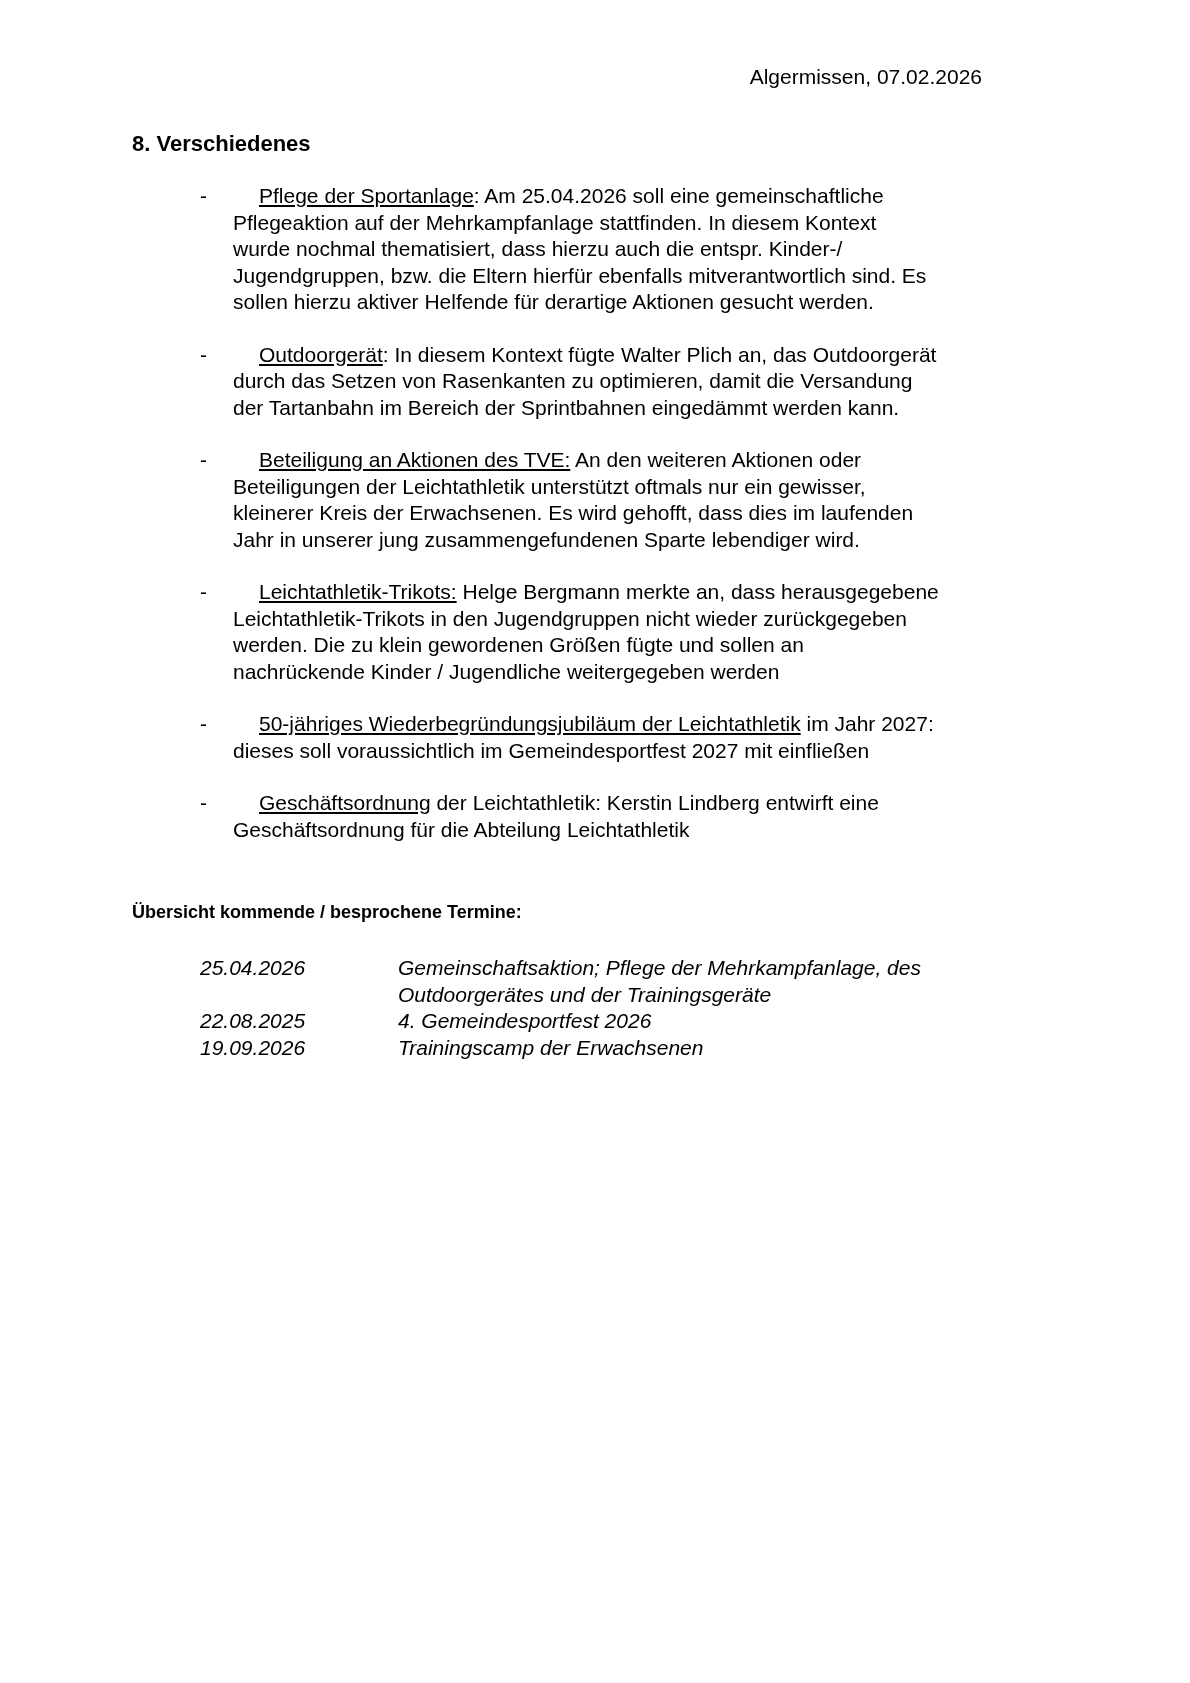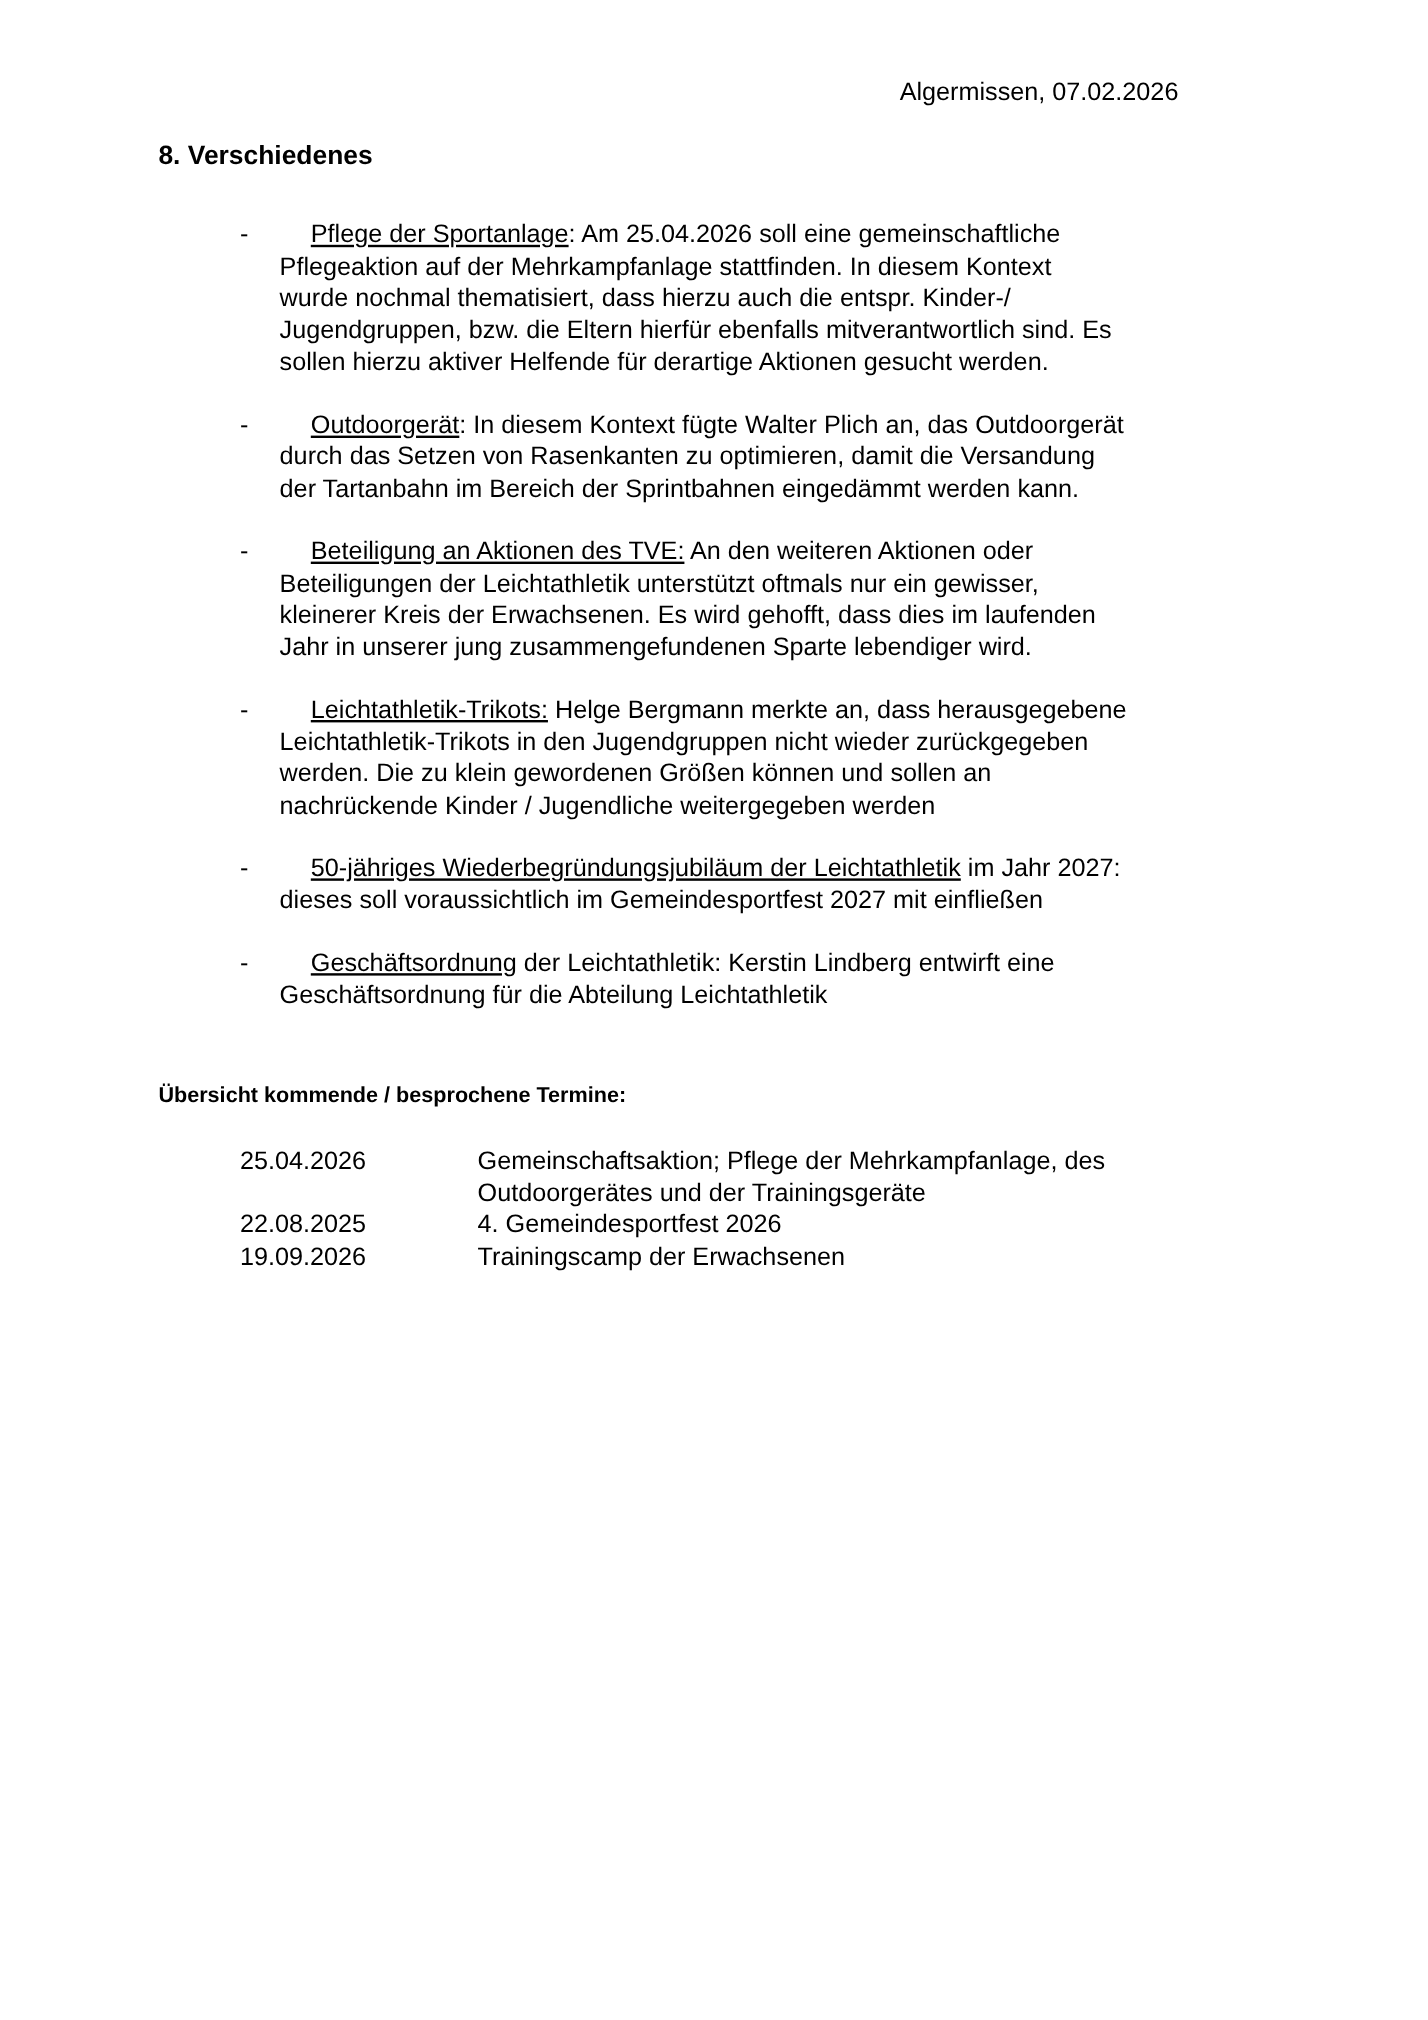--- a/index.html
+++ b/index.html
@@ -22,21 +22,21 @@
   .dateline {
     position: absolute;
     top: 64px;
     left: 132px;
     right: 208px;
     text-align: right;
     white-space: nowrap;
   }
   .section-title {
     position: absolute;
-    top: 117px;
+    top: 131px;
     left: 132px;
     font-weight: bold;
     font-size: 22px;
   }
   .bullets {
     position: absolute;
     top: 183px;
     left: 200px;
     width: 800px;
   }
@@ -65,20 +65,21 @@
   }
   .schedule {
     position: absolute;
     top: 955px;
     left: 200px;
     width: 820px;
   }
   .schedule-row {
     display: flex;
     align-items: flex-start;
+    font-style: italic;
   }
   .schedule-date {
     flex: 0 0 198px;
     white-space: nowrap;
   }
   .schedule-desc {
     flex: 1 1 auto;
     white-space: pre-line;
   }
   .closing-line {
@@ -132,21 +133,21 @@
       <span class="bullet-text"><span class="u">Beteiligung an Aktionen des TVE:</span><span> An den weiteren Aktionen oder
 Beteiligungen der Leichtathletik unterstützt oftmals nur ein gewisser,
 kleinerer Kreis der Erwachsenen. Es wird gehofft, dass dies im laufenden
 Jahr in unserer jung zusammengefundenen Sparte lebendiger wird.</span></span>
     </div>
 
     <div class="bullet-item">
       <span class="bullet-dash">-</span>
       <span class="bullet-text"><span class="u">Leichtathletik-Trikots:</span><span> Helge Bergmann merkte an, dass herausgegebene
 Leichtathletik-Trikots in den Jugendgruppen nicht wieder zurückgegeben
-werden. Die zu klein gewordenen Größen können und sollen an
+werden. Die zu klein gewordenen Größen fügte und sollen an
 nachrückende Kinder / Jugendliche weitergegeben werden</span></span>
     </div>
 
     <div class="bullet-item">
       <span class="bullet-dash">-</span>
       <span class="bullet-text"><span class="u">50-jähriges Wiederbegründungsjubiläum der Leichtathletik</span><span> im Jahr 2027:
 dieses soll voraussichtlich im Gemeindesportfest 2027 mit einfließen</span></span>
     </div>
 
     <div class="bullet-item">

